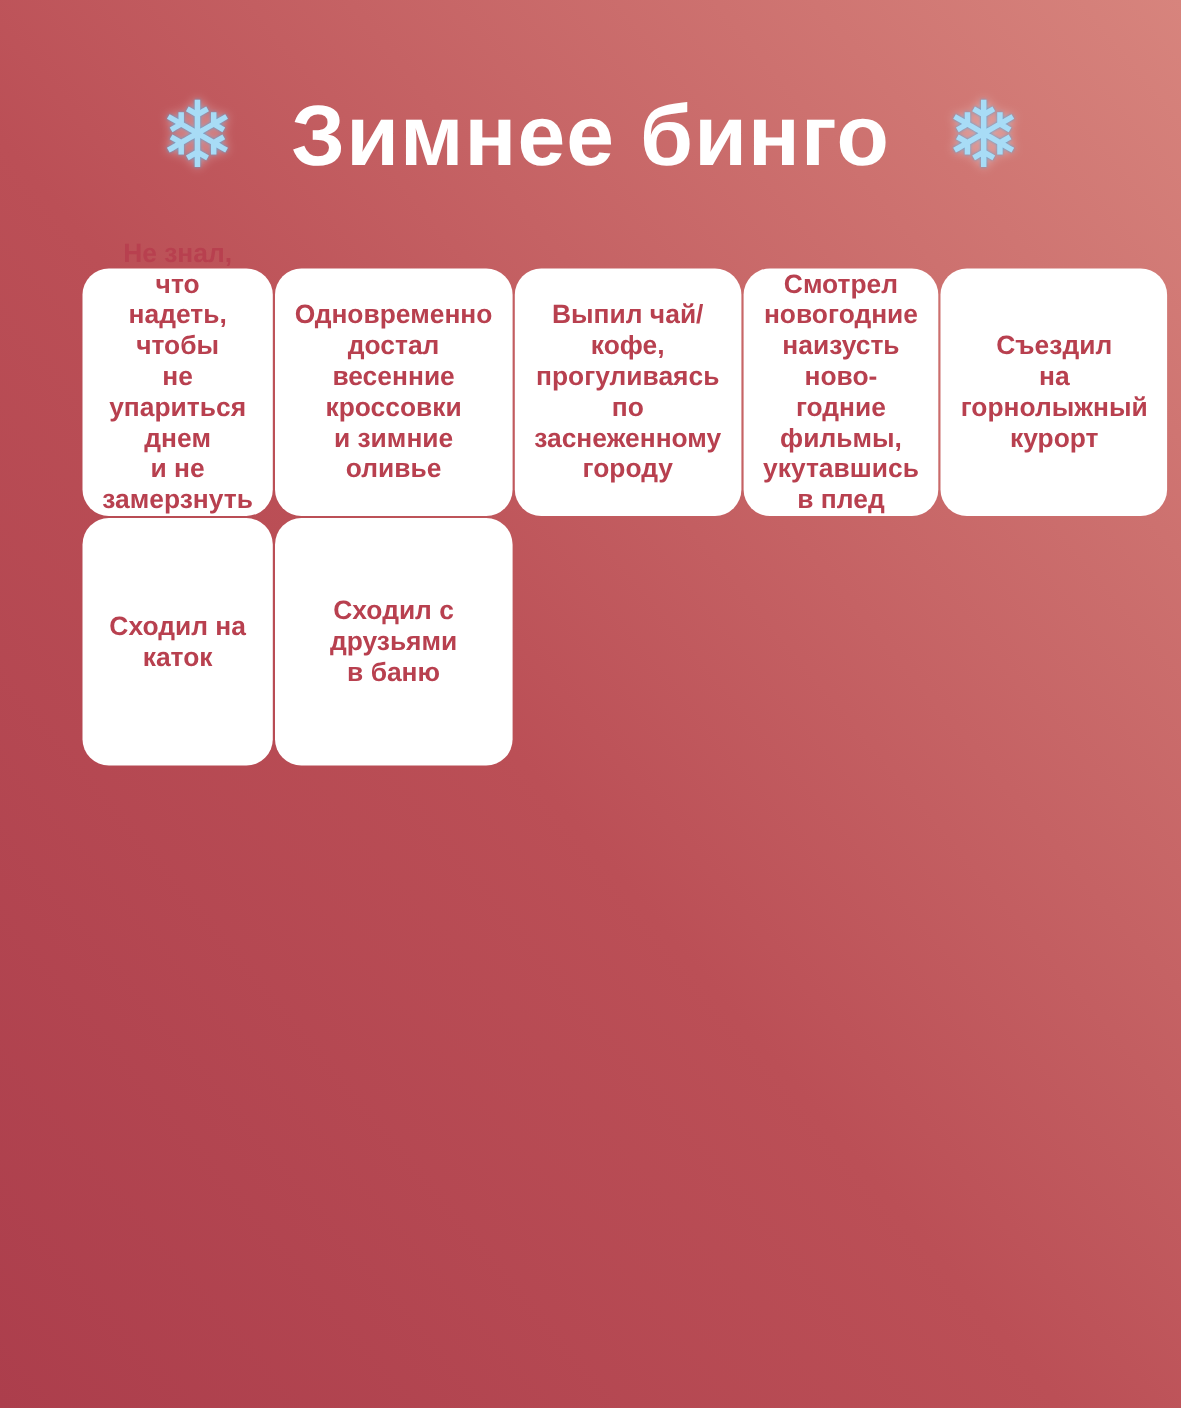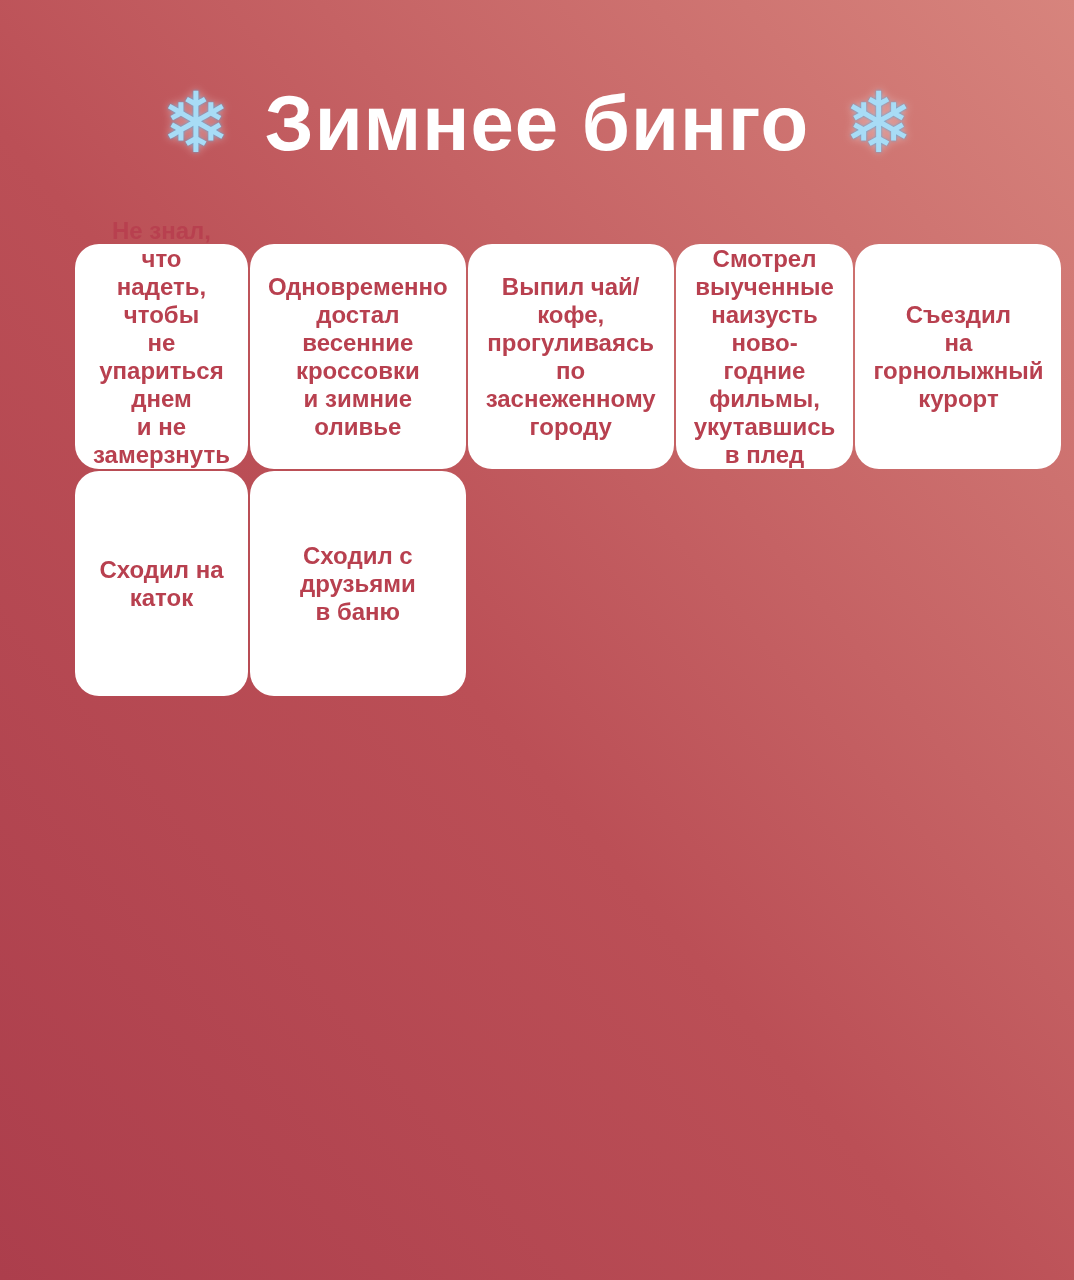--- a/index.html
+++ b/index.html
@@ -66,21 +66,21 @@
     white-space: pre-line;
   }
 </style>
 </head>
 <body>
 
 <div class="poster">
 
   <div class="title-row">
     <span class="snowflake">❄</span>
-    <h1 class="title-text" style="margin:0;">Зимнее бинго</h1>
+    <h1 class="title-text" style="margin:16px;">Зимнее бинго</h1>
     <span class="snowflake">❄</span>
   </div>
 
   <div class="grid">
 
     <div class="card">
       <span class="card-text">Не знал, что
 надеть, чтобы
 не упариться днем
 и не замерзнуть
@@ -99,21 +99,21 @@
       <span class="card-text">Выпил чай/кофе,
 прогуливаясь
 по заснеженному
 городу</span>
     </div>
 
 
 
     <div class="card">
       <span class="card-text">Смотрел
-выученные
+новогодние
 наизусть ново-
 годние фильмы,
 укутавшись в плед</span>
     </div>
 
 
 
     <div class="card">
       <span class="card-text">Съездил
 на горнолыжный

